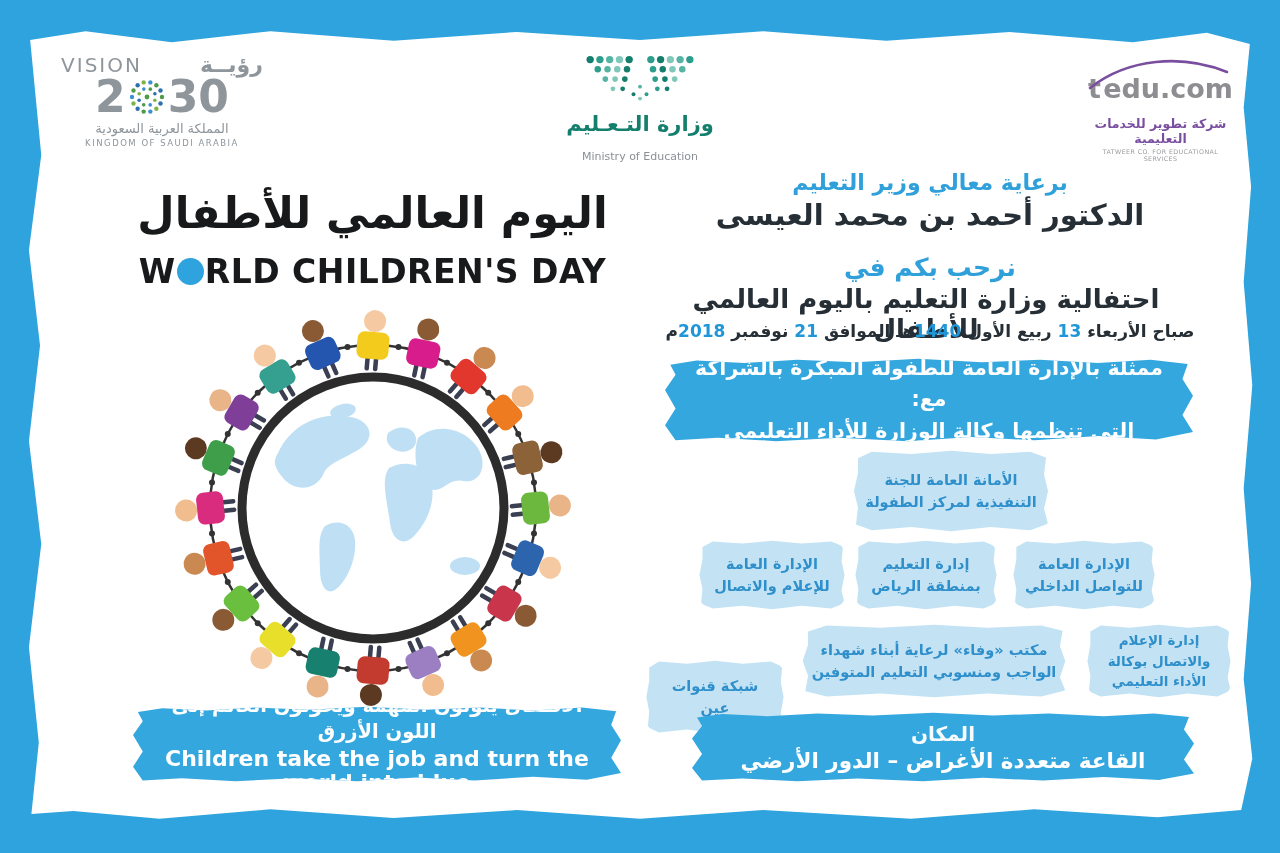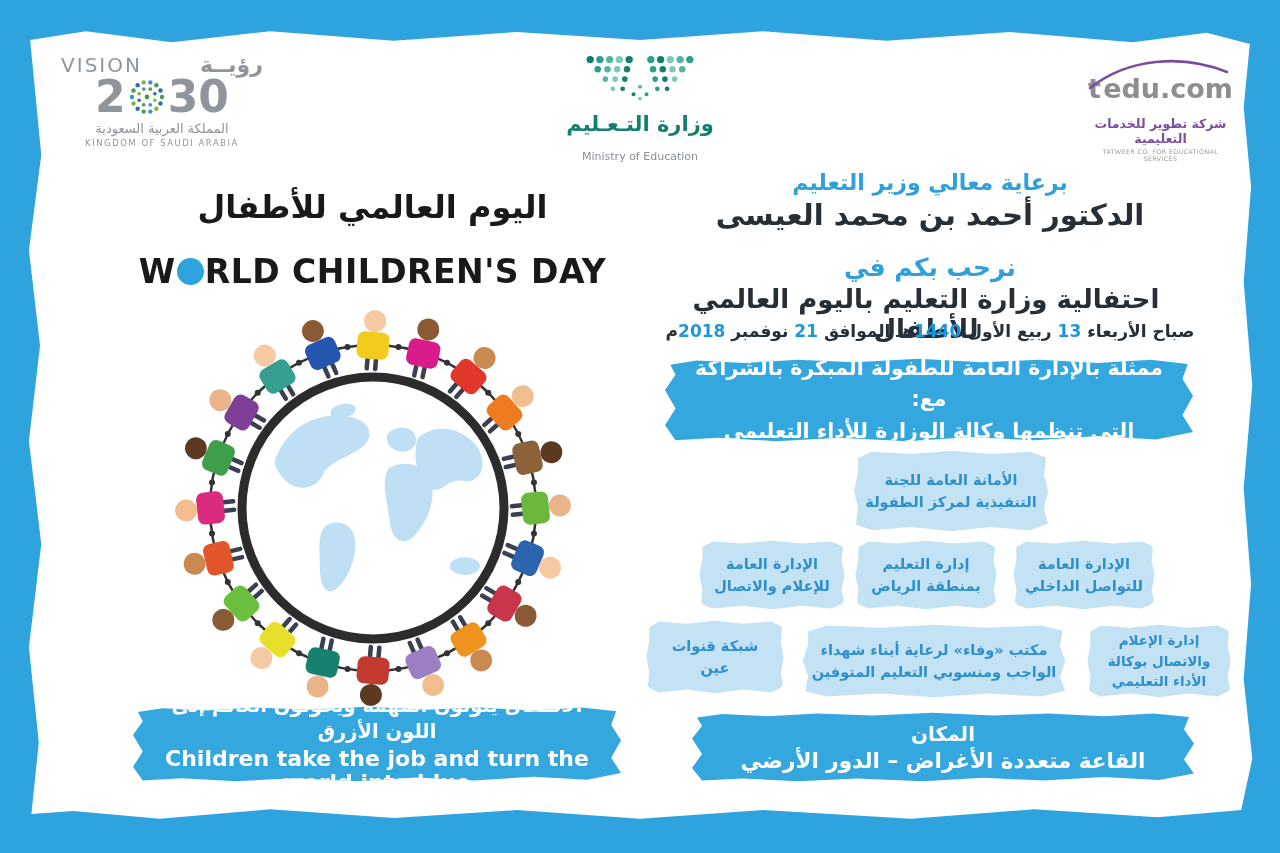--- a/index.html
+++ b/index.html
@@ -41,21 +41,21 @@
   .moe .name-en{color:#8a9096;font-size:11px;margin-top:14px;}
 
   .t4edu{left:1088px;top:58px;width:145px;text-align:center;}
   .t4edu .logo-row{position:relative;display:flex;align-items:flex-end;justify-content:center;gap:1px;height:44px;}
   .t4edu .logo-txt{font-size:27px;font-weight:bold;color:#8d8d92;line-height:1;}
   .t4edu .company-ar{color:var(--purple);font-weight:bold;font-size:12.5px;margin-top:14px;}
   .t4edu .company-en{color:#9a9aa0;font-size:6.3px;letter-spacing:.4px;margin-top:2px;}
 
   
   .title-ar{left:120px;top:188px;width:505px;text-align:center;direction:rtl;
-    font-size:32px;font-weight:bold;color:#17191b;letter-spacing:0;}
+    font-size:43px;font-weight:bold;color:#17191b;letter-spacing:0;}
   .title-en{left:105px;top:252px;width:535px;text-align:center;
     font-size:33px;font-weight:800;color:#17191b;letter-spacing:.5px;white-space:nowrap;}
   .blue-o{display:inline-block;width:27px;height:27px;border-radius:50%;
     background:var(--bg-blue);vertical-align:-2px;margin:0 1px;}
 
   .globe-wrap{left:163px;top:296px;width:420px;height:412px;}
 
   .brush{background:var(--banner-blue);color:#fff;text-align:center;direction:rtl;
     clip-path:polygon(1% 8%,6% 3%,15% 6%,25% 2%,36% 5%,48% 1%,60% 5%,71% 2%,82% 6%,92% 2%,99% 7%,98% 25%,100% 45%,98% 68%,100% 88%,93% 97%,82% 93%,70% 98%,58% 94%,46% 99%,33% 95%,21% 99%,10% 95%,2% 98%,0% 80%,2% 60%,0% 38%,2% 20%);
     display:flex;flex-direction:column;justify-content:center;gap:2px;padding:8px 18px;}
@@ -78,21 +78,21 @@
   .bubble{background:var(--bubble-fill);border-radius:18px;color:var(--bubble-text);
     font-weight:bold;font-size:14.5px;line-height:1.55;direction:rtl;text-align:center;
     display:flex;align-items:center;justify-content:center;padding:6px 10px;
     clip-path:polygon(3% 10%,10% 2%,30% 5%,50% 1%,70% 5%,90% 2%,98% 9%,97% 30%,99% 50%,97% 72%,99% 90%,90% 98%,70% 94%,50% 99%,30% 94%,10% 98%,2% 91%,3% 70%,1% 50%,3% 28%);}
   .b-r1{left:852px;top:450px;width:198px;height:82px;}
   .b-r2a{left:1012px;top:540px;width:144px;height:70px;}
   .b-r2b{left:854px;top:540px;width:144px;height:70px;}
   .b-r2c{left:698px;top:540px;width:148px;height:70px;}
   .b-r3a{left:1086px;top:624px;width:146px;height:74px;font-size:13.5px;}
   .b-r3b{left:800px;top:624px;width:268px;height:74px;}
-  .b-r3c{left:645px;top:620px;width:140px;height:74px;text-align:center;}
+  .b-r3c{left:645px;top:660px;width:140px;height:74px;text-align:center;}
 
   .location{left:692px;top:712px;width:502px;height:70px;}
   .location .head{font-size:20px;font-weight:bold;opacity:.96;}
   .location .val{font-size:21.5px;font-weight:bold;}
 </style>
 </head>
 <body>
 
 <div class="white-canvas"></div>
 

